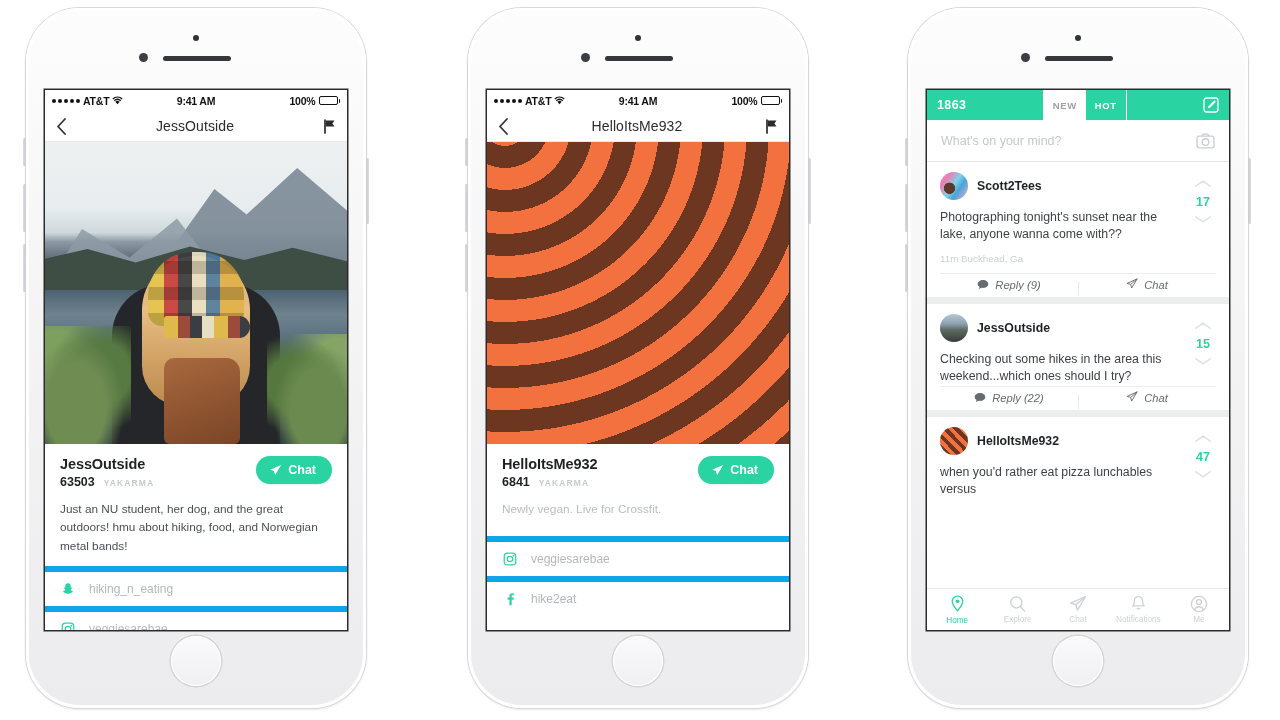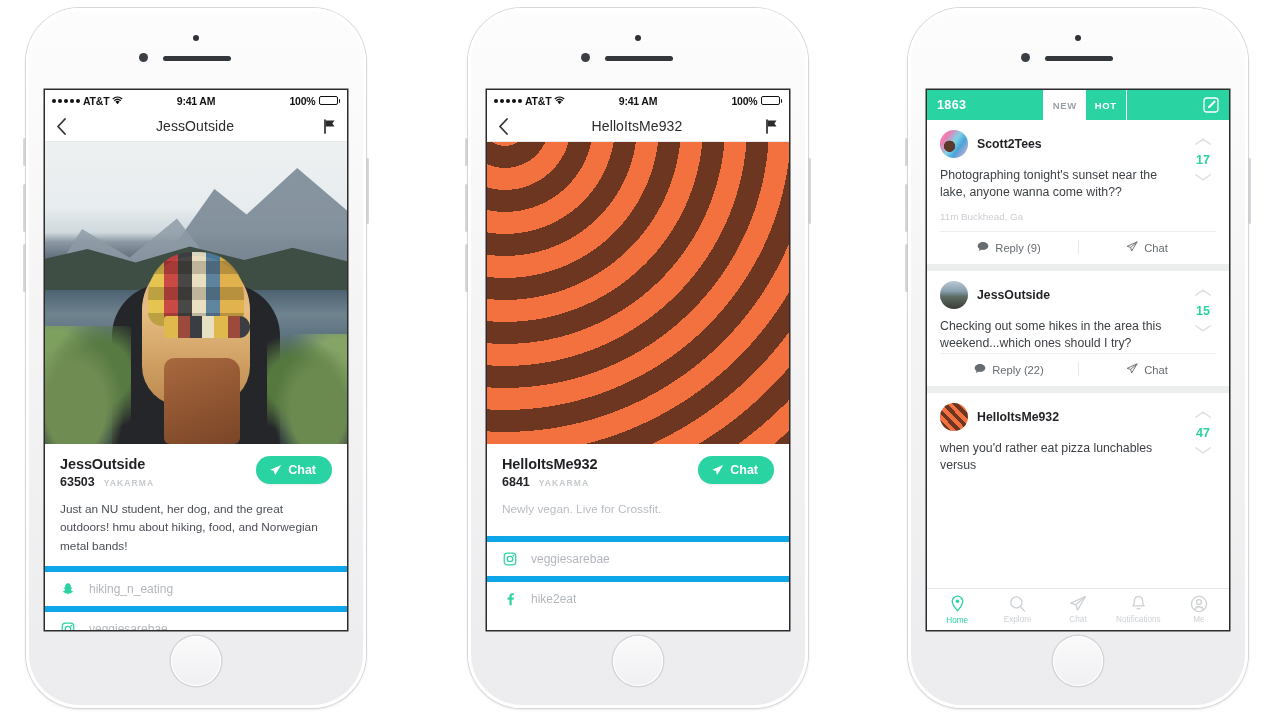--- a/index.html
+++ b/index.html
@@ -209,22 +209,23 @@
   .av1 { background:
       radial-gradient(circle at 34% 58%, #5b3a2b 0 22%, rgba(91,58,43,0) 24%),
       linear-gradient(125deg,#ff9cc6 0%,#f07ab0 22%,#7fd3e8 48%,#4aa3d8 66%,#f3b2d0 100%); }
   .av2 { background: linear-gradient(180deg,#b9c8d2 0%,#8aa0b0 36%,#5d6b63 56%,#3a3b38 100%); }
   .av3 { background: repeating-linear-gradient(46deg,#f3713f 0 4px,#6d3620 4px 8px); }
   .post-user { font-size: 12.3px; font-weight:bold; color:#1f2124; }
   .post-body { font-size: 12.3px; line-height: 1.42; color:#3e4246; margin-top: 9px; padding-right: 40px; }
   .post-meta { font-size: 9.8px; color:#cbcfd3; margin-top: 9px; padding-bottom: 9px; }
   .post-actions {
     border-top: 1px solid #eeeeef;
-    display:flex; align-items:center; height: 33px;
+    display:flex; align-items:center; height: 24px;
     position:relative;
+    font-style:italic;
   }
   .pa { flex:1; display:flex; align-items:center; justify-content:center; gap:6px;
         font-size:11.2px; color:#676c71; }
   .pa-div { position:absolute; left:50%; top:8px; width:1px; height:14px; background:#e7e8e9; }
   .votes { position:absolute; right:13px; top:12px; width:26px; text-align:center; }
   .votes .chev { display:block; margin:0 auto; }
   .votes .num { font-size:12.5px; font-weight:bold; color:#2ad3a2; margin:4px 0; }
 
   .tabbar {
     position:absolute; left:0; right:0; bottom:0; height: 42px;
@@ -480,20 +481,30 @@
           <div class="off">HOT</div>
         </div>
         <span class="compose">
           <svg viewBox="0 0 16 16" width="16" height="16">
               <rect x="1" y="1" width="14" height="14" rx="2.4" fill="none" stroke="#fff" stroke-width="1.3"></rect>
               <path d="M11.4 3.3 12.9 4.8 7 10.7l-2.1.6.6-2.1z" fill="#fff"></path>
             </svg>
         </span>
       </div>
 
+      <div class="composer">
+        <span>What's on your mind?</span>
+        <span class="cam">
+          <svg viewBox="0 0 20 17" width="19" height="16">
+              <rect x="1" y="3.4" width="18" height="12.4" rx="2.2" fill="none" stroke="#c9cdd1" stroke-width="1.4"></rect>
+              <path d="M6.4 3.4 7.6 1.2h4.8l1.2 2.2" fill="none" stroke="#c9cdd1" stroke-width="1.4" stroke-linejoin="round"></path>
+              <circle cx="10" cy="9.6" r="3.5" fill="none" stroke="#c9cdd1" stroke-width="1.4"></circle>
+            </svg>
+        </span>
+      </div>
 
       <div class="feed">
 
         <div class="post">
           <div class="post-head">
             <div class="avatar av1"></div>
             <span class="post-user">Scott2Tees</span>
           </div>
           <div class="post-body">Photographing tonight's sunset near the lake, anyone wanna come with??</div>
           <div class="post-meta">11m Buckhead, Ga</div>

